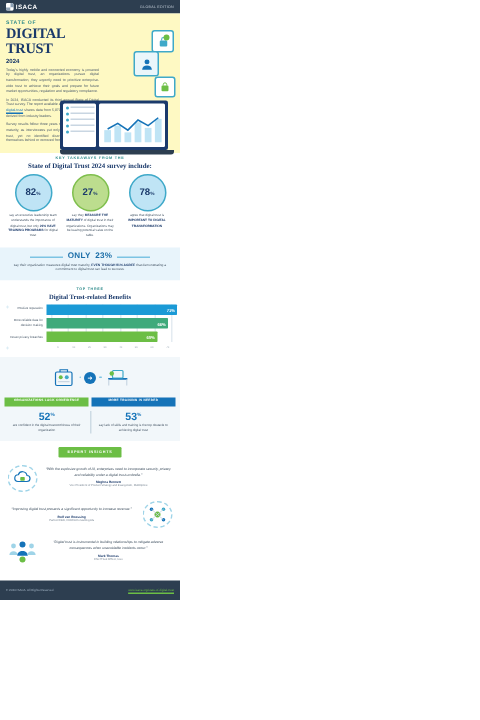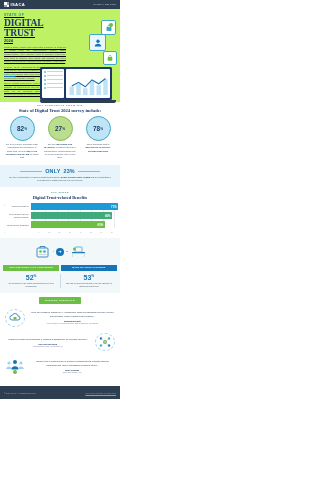--- a/index.html
+++ b/index.html
@@ -23,23 +23,22 @@
     display:flex; flex-wrap:wrap; overflow:hidden;
   }
   .logo-mark i { width:2.5px; height:2.5px; background:#2d3e50; }
   .logo-mark i:nth-child(1),.logo-mark i:nth-child(4){ background:#fff; }
   .logo-mark i:nth-child(2),.logo-mark i:nth-child(3){ background:#8fa2b5; }
   .logo-text { color:#fff; font-size:4.2px; font-weight:bold; letter-spacing:.3px; }
   .edition { color:#c3cdd8; font-size:2.4px; letter-spacing:.2px; }
 
   
   .hero {
-    background:#bef264; padding:4px 4px 3px 4px; position:relative;
+    background:#fef9c3; padding:4px 4px 3px 4px; position:relative;
     min-height:87px;
-    text-decoration:underline;
   }
   .hero-left { width:62px; }
   .eyebrow {
     color:#2e8b8b; font-size:3.4px; font-weight:bold;
     letter-spacing:.5px; margin-bottom:1px;
   }
   .hero-title {
     color:#1b3a6b; font-size:9.6px; font-weight:bold;
     letter-spacing:-.2px; line-height:1; font-family:"Liberation Serif", serif;
   }

